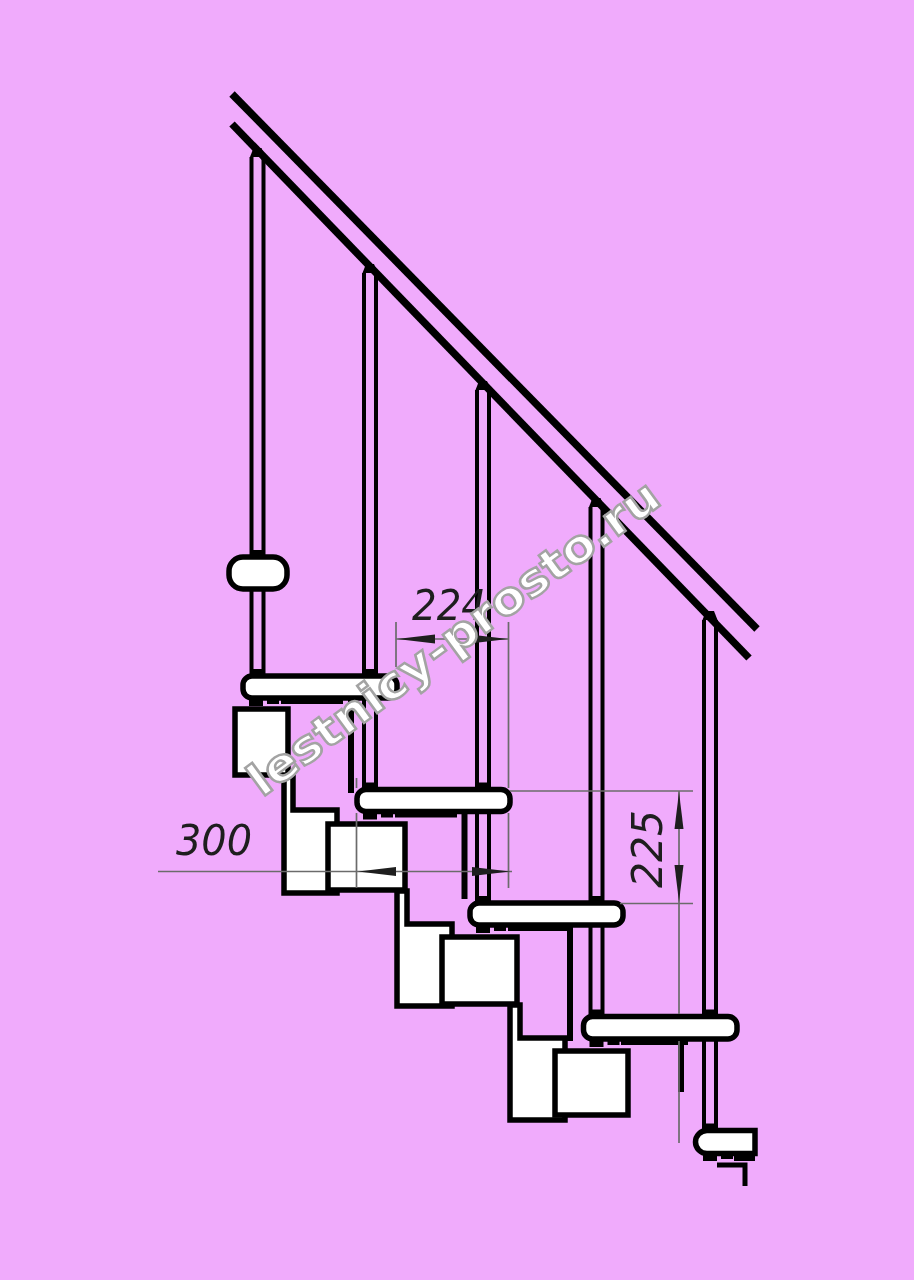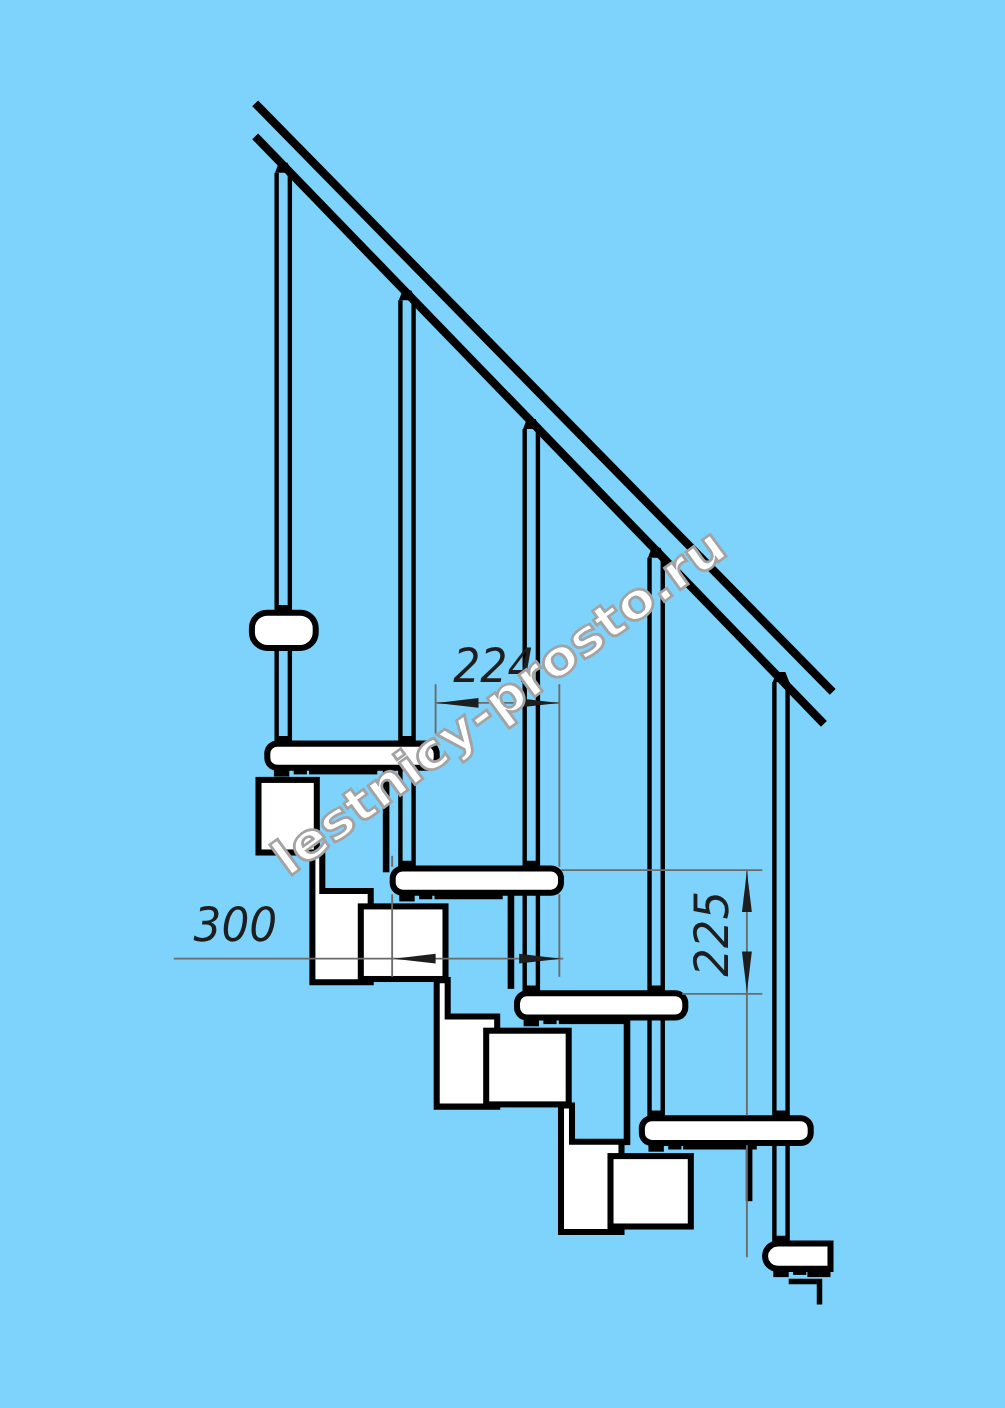--- a/index.html
+++ b/index.html
@@ -2,21 +2,21 @@
 <html><head>
 <meta charset="utf-8">
 <style>
   html,body{
     margin:0;padding:0;
     width:914px;height:1280px;
     background:#ffffff;
     font-family:"DejaVu Sans",sans-serif;
     overflow:hidden;
   }
-  .stage{position:relative;width:914px;height:1280px;background:#7dd3fc;}
+  .stage{position:relative;width:914px;height:1280px;background:#f0abfc;}
   svg{display:block;}
   .dim-text{
     font-family:"DejaVu Sans",sans-serif;
     font-style:italic;
     font-size:43px;
     fill:#1e1e1e;
   }
   .watermark-text{
     font-family:"DejaVu Sans",sans-serif;
     font-weight:bold;

